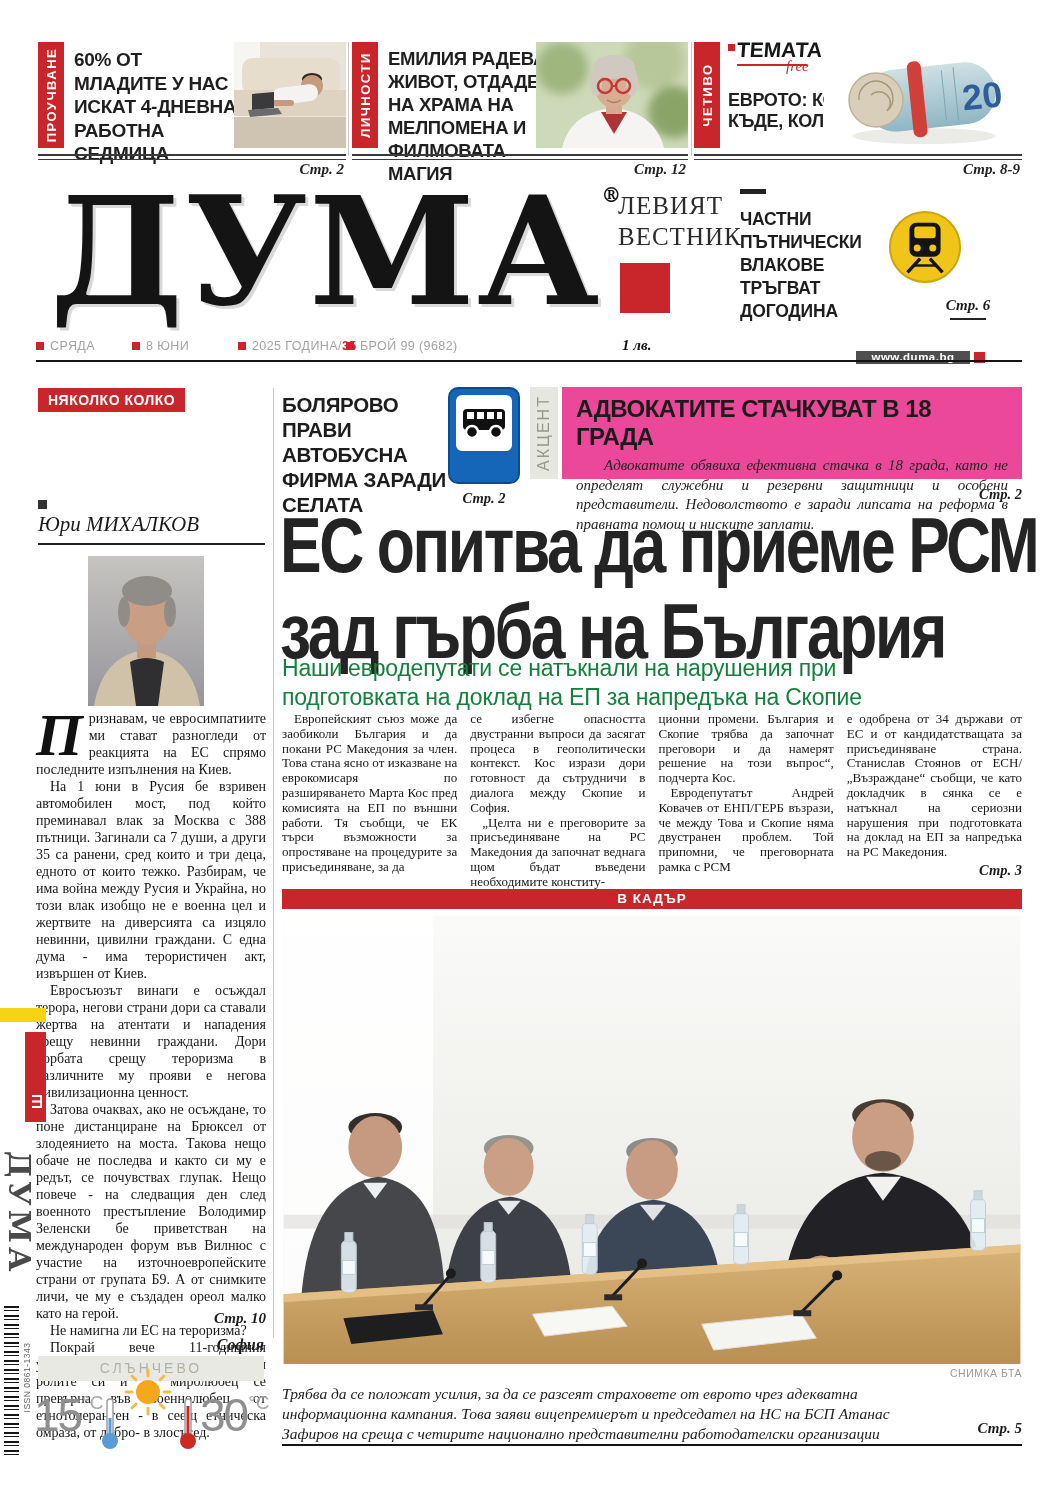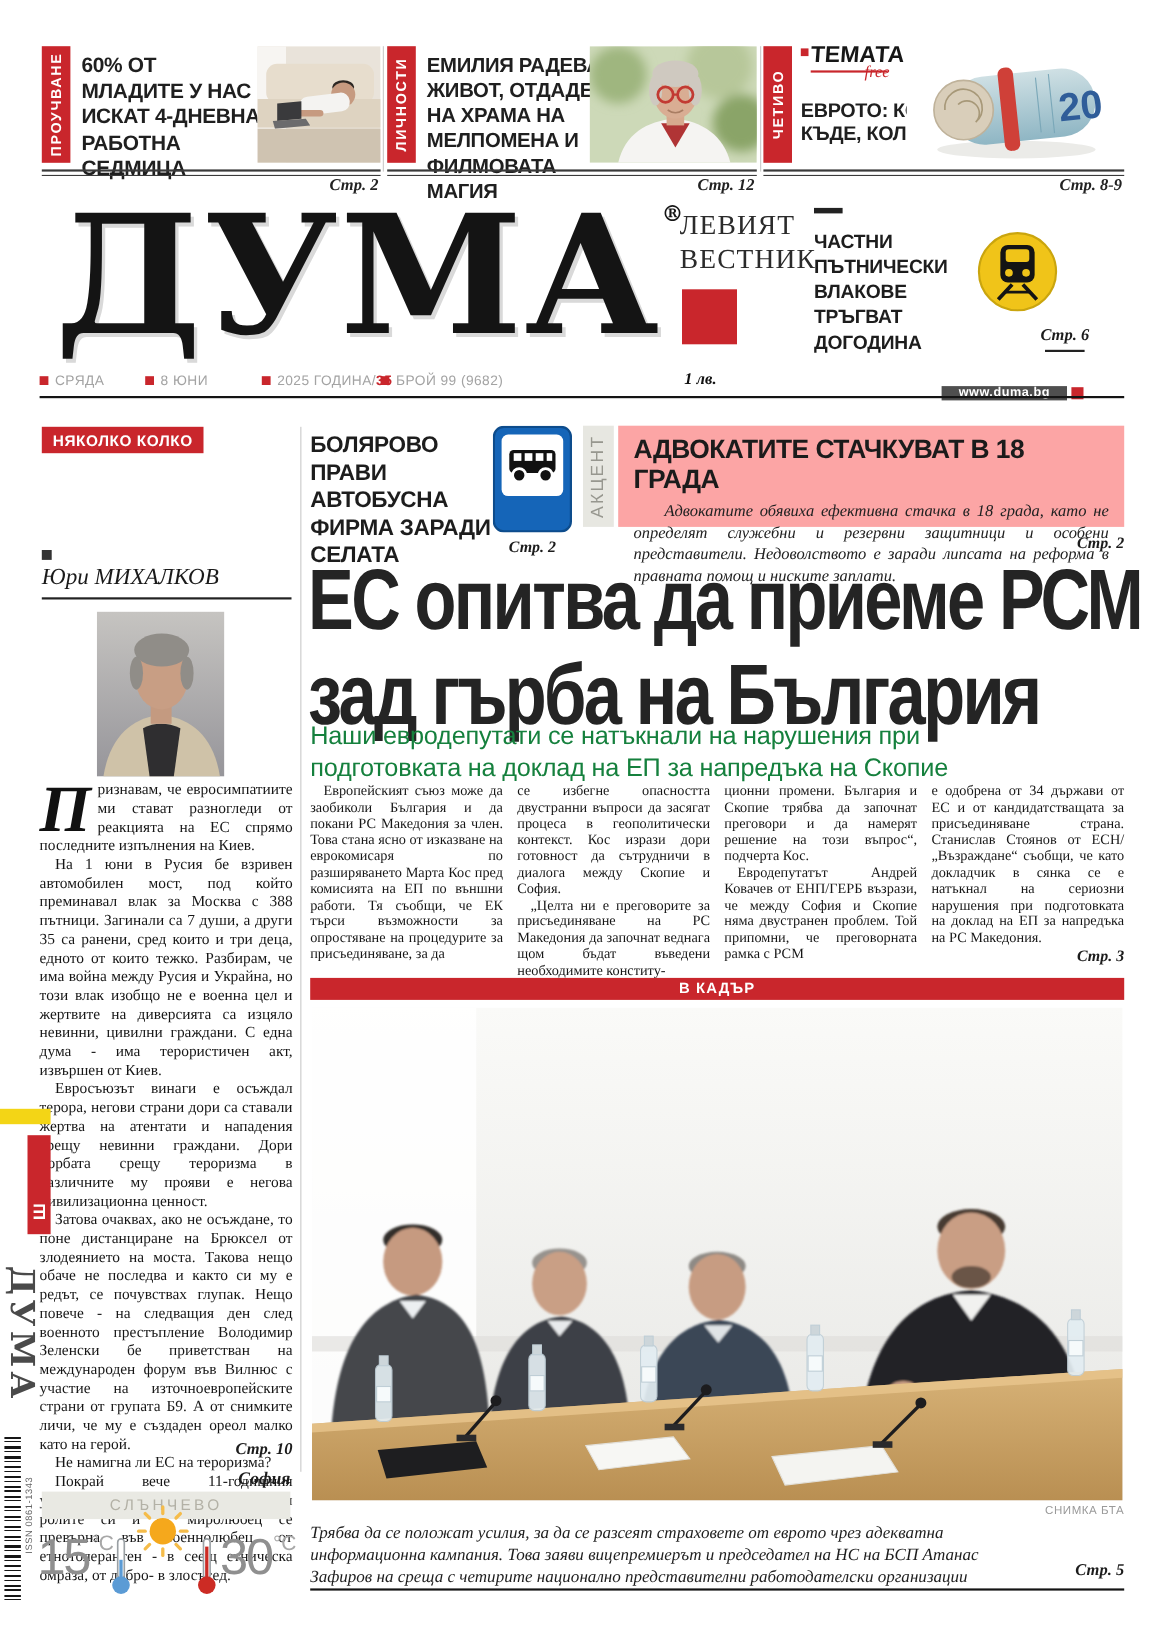--- a/index.html
+++ b/index.html
@@ -89,21 +89,21 @@
   .w-sun{position:absolute;left:124px;top:1368px;}
   
   .bus-title{position:absolute;left:282px;top:392px;width:166px;margin:0;font-weight:bold;
       font-size:20.5px;line-height:1.22;letter-spacing:-0.3px;color:#1d1d1d;}
   .bus-sign{position:absolute;left:448px;top:387px;}
   .bus-page{position:absolute;left:440px;top:490px;width:88px;text-align:center;
       font-family:"Liberation Serif",serif;font-style:italic;font-weight:bold;font-size:14.5px;}
   .accent-label{position:absolute;left:530px;top:387px;width:28px;height:92px;background:#e7e7e1;}
   .accent-label span{position:absolute;left:50%;top:50%;transform:translate(-50%,-50%) rotate(-90deg);
       white-space:nowrap;color:#97978f;font-size:16px;letter-spacing:2px;}
-  .accent-box{position:absolute;left:562px;top:387px;width:460px;height:92px;background:#fca5a5;
+  .accent-box{position:absolute;left:562px;top:387px;width:460px;height:92px;background:#ec4899;
       box-sizing:border-box;padding:8px 14px 0 14px;}
   .accent-title{margin:0;font-weight:bold;font-size:24px;letter-spacing:-0.5px;color:#1b1b1b;}
   .accent-sum{margin:5px 0 0 0;font-family:"Liberation Serif",serif;font-style:italic;
       font-size:15px;line-height:1.3;text-align:justify;text-indent:28px;color:#222;}
   .accent-page{position:absolute;left:930px;top:486px;width:92px;text-align:right;
       font-family:"Liberation Serif",serif;font-style:italic;font-weight:bold;font-size:14.5px;}
   
   .lead-h{position:absolute;left:280px;margin:0;font-weight:800;font-size:78px;line-height:1;
       letter-spacing:-3px;color:#242424;transform:scaleX(0.8);transform-origin:left top;
       white-space:nowrap;}
@@ -372,21 +372,21 @@
   <div class="lead-cols">
     <div class="col">
       <p>Европейският съюз може да заобиколи България и да покани РС Македония за член. Това стана ясно от изказване на еврокомисаря по разширяването Марта Кос пред комисията на ЕП по външни работи. Тя съобщи, че ЕК търси възможности за опростяване на процедурите за присъединяване, за да</p>
     </div>
     <div class="col">
       <p class="noind">се избегне опасността двустранни въпроси да засягат процеса в геополитически контекст. Кос изрази дори готовност да сътрудничи в диалога между Скопие и София.</p>
       <p>„Целта ни е преговорите за присъединяване на РС Македония да започнат веднага щом бъдат въведени необходимите конститу-</p>
     </div>
     <div class="col">
       <p class="noind">ционни промени. България и Скопие трябва да започнат преговори и да намерят решение на този въпрос“, подчерта Кос.</p>
-      <p>Евродепутатът Андрей Ковачев от ЕНП/ГЕРБ възрази, че между София и Скопие няма двустранен проблем. Той припомни, че преговорната рамка с РСМ</p>
+      <p>Евродепутатът Андрей Ковачев от ЕНП/ГЕРБ възрази, че между Това и Скопие няма двустранен проблем. Той припомни, че преговорната рамка с РСМ</p>
     </div>
     <div class="col">
       <p class="noind">е одобрена от 34 държави от ЕС и от кандидатстващата за присъединяване страна. Станислав Стоянов от ЕСН/„Възраждане“ съобщи, че като докладчик в сянка се е натъкнал на сериозни нарушения при подготовката на доклад на ЕП за напредъка на РС Македония.</p>
     </div>
   </div>
   <div class="lead-page">Стр. 3</div>
 
   <div class="kadar">В КАДЪР</div>
   <div class="main-photo">
     <svg width="740" height="448" viewBox="0 0 740 450">

